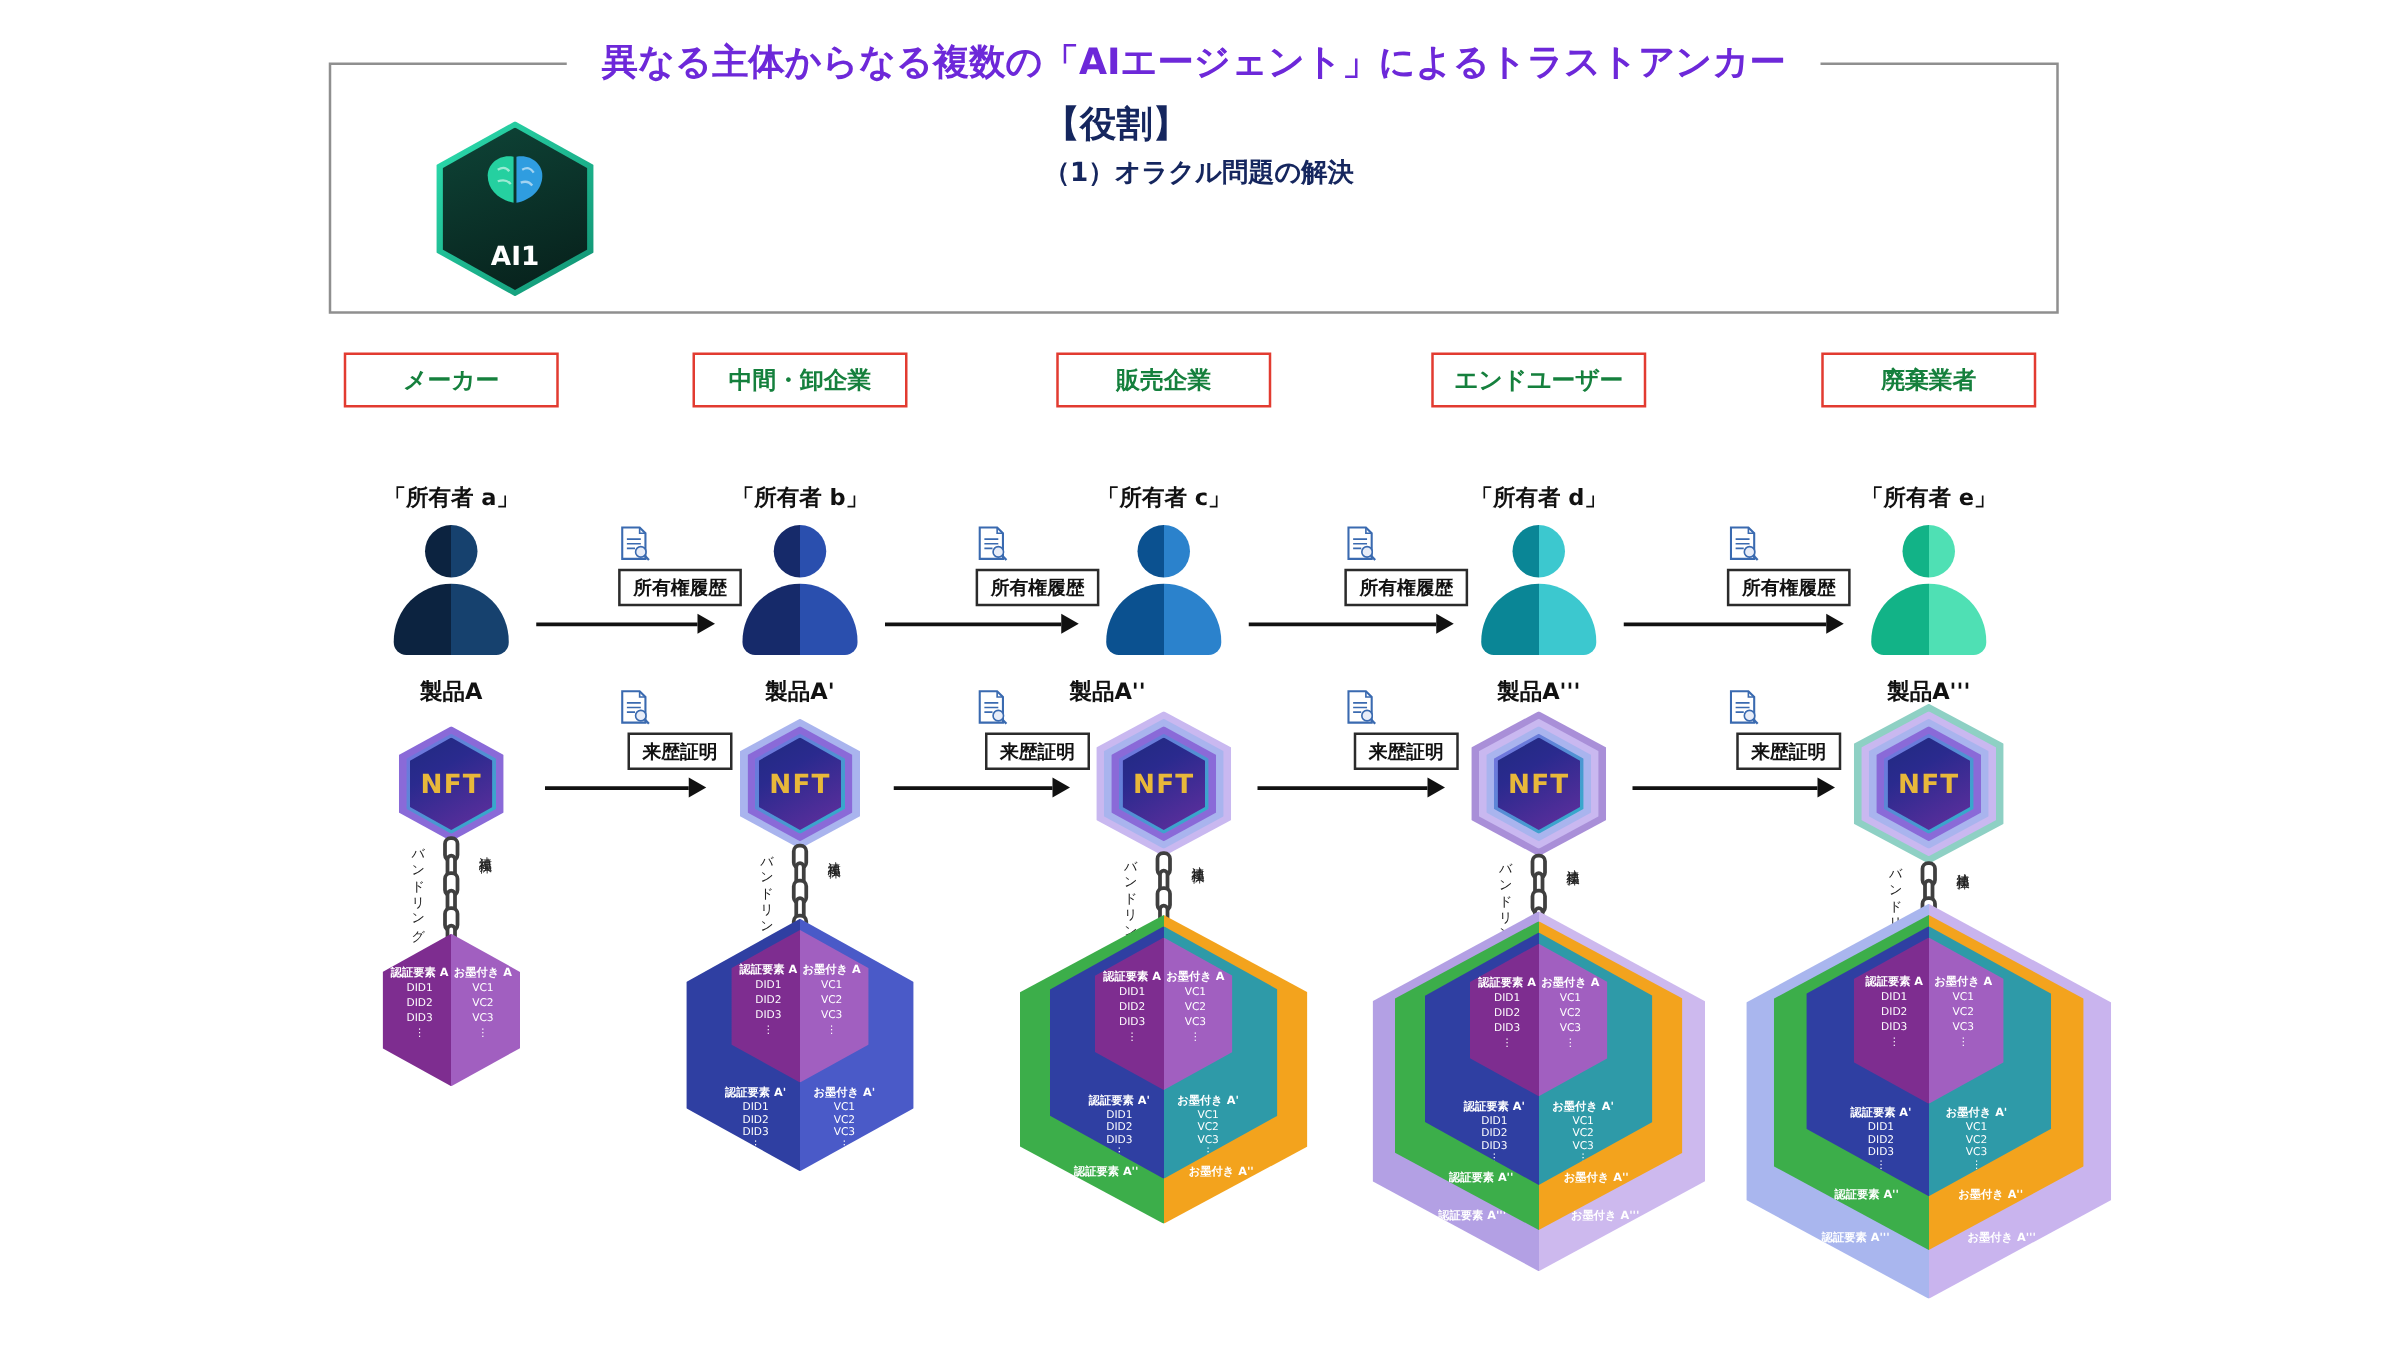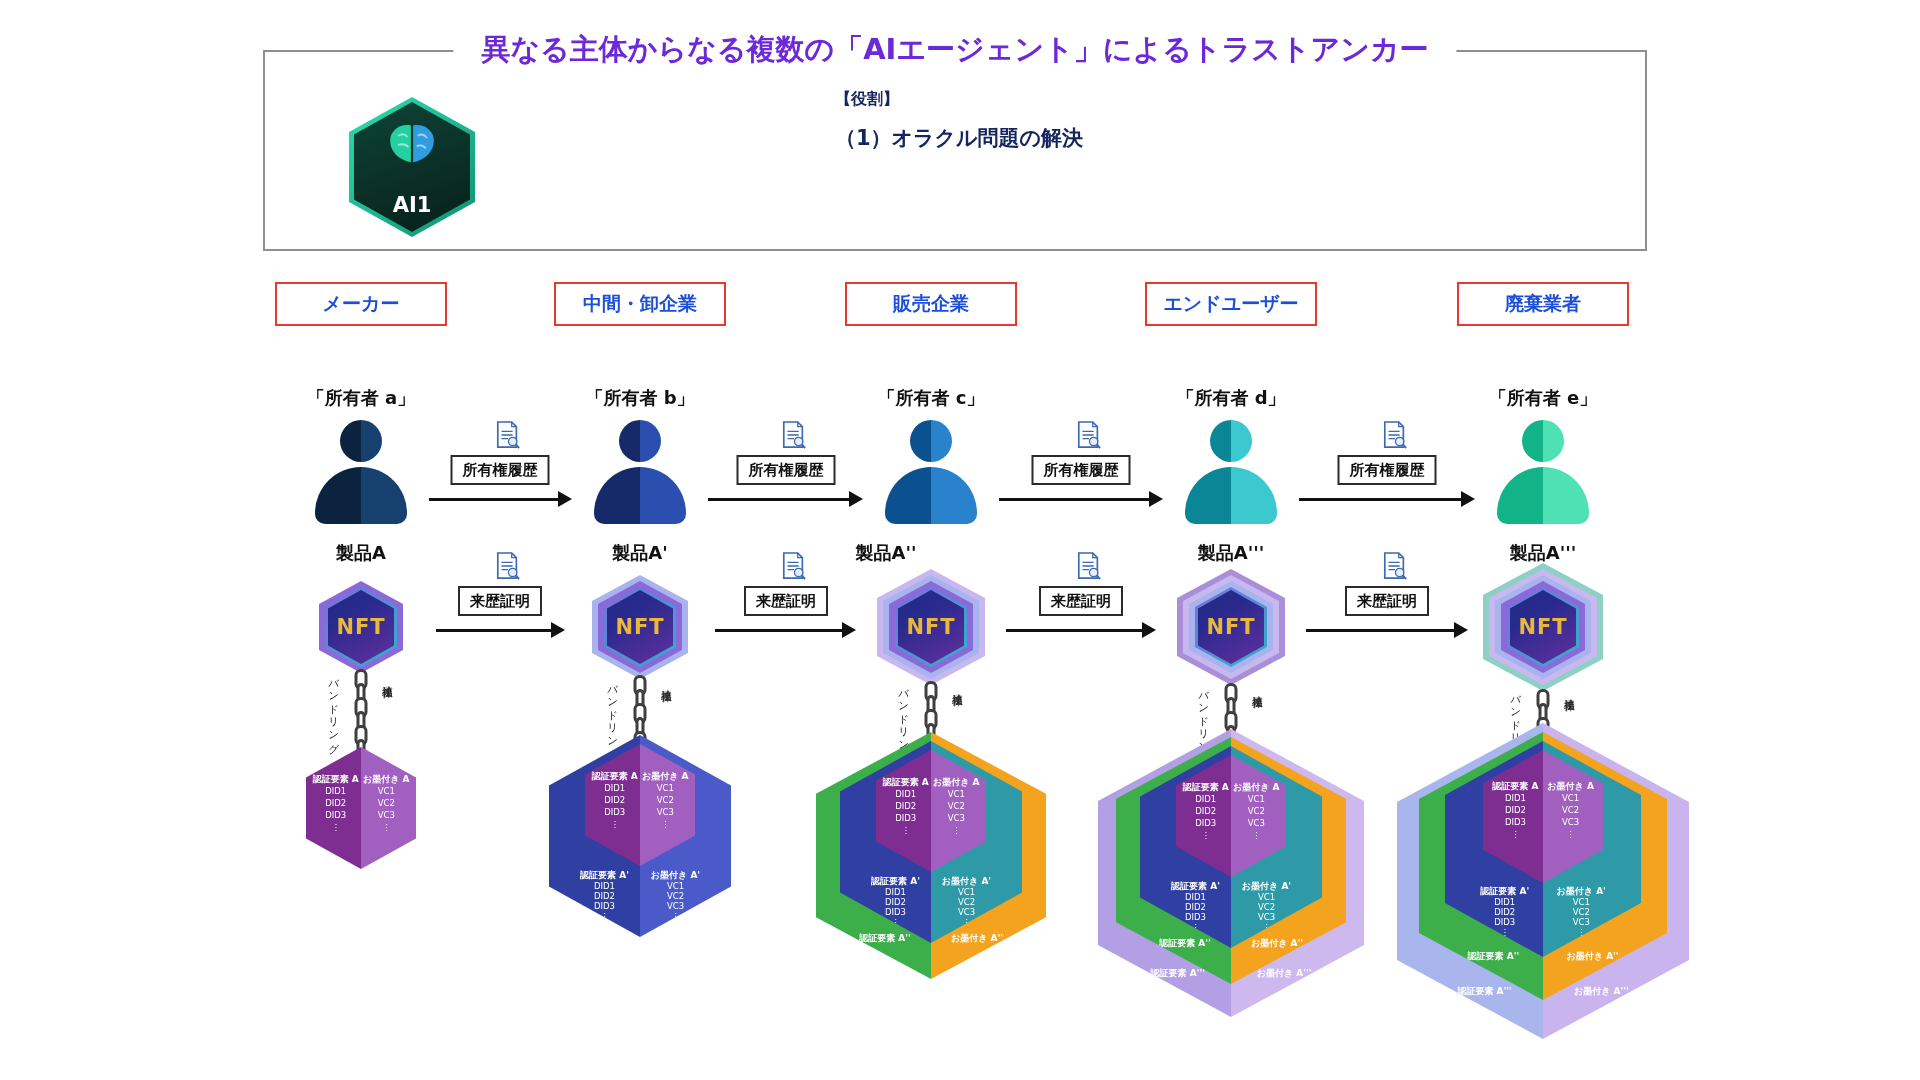--- a/index.html
+++ b/index.html
@@ -8,53 +8,53 @@
          font-family:"DejaVu Sans","Liberation Sans",sans-serif; color:#111; }
   .abs { position:absolute; }
   .fill { width:100%; height:100%; }
   .hex { clip-path:polygon(50% 0%,100% 25%,100% 75%,50% 100%,0% 75%,0% 25%); }
 
   
   .banner { border:2px solid #8f8f8f; background:#fff; }
   .banner-title { position:absolute; top:-22px; left:50%; transform:translateX(-50%);
     background:#fff; padding:0 28px; font-size:29px; font-weight:bold; color:#6d28d9; white-space:nowrap; }
   .roles { position:absolute; left:570px; top:30px; color:#15265e; }
-  .roles-heading { font-size:16px; font-weight:bold; line-height:34px; margin-bottom:4px; }
+  .roles-heading { font-size:29px; font-weight:bold; line-height:34px; margin-bottom:4px; }
   .role-line { font-size:21px; font-weight:bold; line-height:36px; white-space:nowrap; }
 
   .ai-hex { width:126px; height:140px; }
   .ai-outer { padding:5px; }
   .ai-inner { position:relative; display:flex; flex-direction:column; align-items:center; }
   .ai-brain { margin-top:20px; }
   .ai-label { position:absolute; bottom:15px; width:100%; text-align:center;
     color:#fff; font-weight:bold; font-size:21px; }
 
   
   .stage-box { height:44px; width:172px; background:#fff; border:2.5px solid #e23b30;
-    color:#1d4ed8; font-size:19px; font-weight:bold; display:flex; align-items:center;
+    color:#15803d; font-size:19px; font-weight:bold; display:flex; align-items:center;
     justify-content:center; white-space:nowrap; }
 
   
   .col-label { width:200px; text-align:center; font-size:18px; font-weight:bold; color:#111; white-space:nowrap; }
   .person { width:96px; height:104px; }
   .person-head { position:absolute; top:0; left:27px; width:42px; height:42px; border-radius:50%; }
   .person-body { position:absolute; top:47px; left:2px; width:92px; height:57px; border-radius:46px 46px 10px 10px; }
   .p-a .person-head,.p-a .person-body { background:linear-gradient(90deg,#0c2340 50%,#16416e 50%); }
   .p-b .person-head,.p-b .person-body { background:linear-gradient(90deg,#162a6a 50%,#2a4fae 50%); }
   .p-c .person-head,.p-c .person-body { background:linear-gradient(90deg,#0b5190 50%,#2b82cc 50%); }
   .p-d .person-head,.p-d .person-body { background:linear-gradient(90deg,#0a8696 50%,#3cc8cf 50%); }
   .p-e .person-head,.p-e .person-body { background:linear-gradient(90deg,#12b387 50%,#4fe0b4 50%); }
 
   
   .arrow { height:3px; background:#111; }
   .arrow:after { content:""; position:absolute; right:-14px; top:-7px;
     border-left:14px solid #111; border-top:8.5px solid transparent; border-bottom:8.5px solid transparent; }
   .flow-label { transform:translateX(-50%); height:30px; padding:0 10px; background:#fff;
     border:2px solid #2b2b2b; display:flex; align-items:center; justify-content:center;
-    font-size:15px; font-weight:bold; white-space:nowrap; }
+    font-size:15px; font-weight:bold; white-space:nowrap;margin-left:44px; }
 
   
   .nft-ring { padding:6px; }
   .nft-glow { padding:3px; background:linear-gradient(135deg,#7b6be0,#2bb3c8); }
   .nft-core { background:linear-gradient(150deg,#202a80 0%,#2a2a8e 35%,#632f9e 100%);
     display:flex; align-items:center; justify-content:center; }
   .nft-text { color:#e8b83a; font-weight:bold; font-size:21px; letter-spacing:1px; }
 
   
   .chain { transform:translateX(-50%); display:flex; flex-direction:column; align-items:center; }

